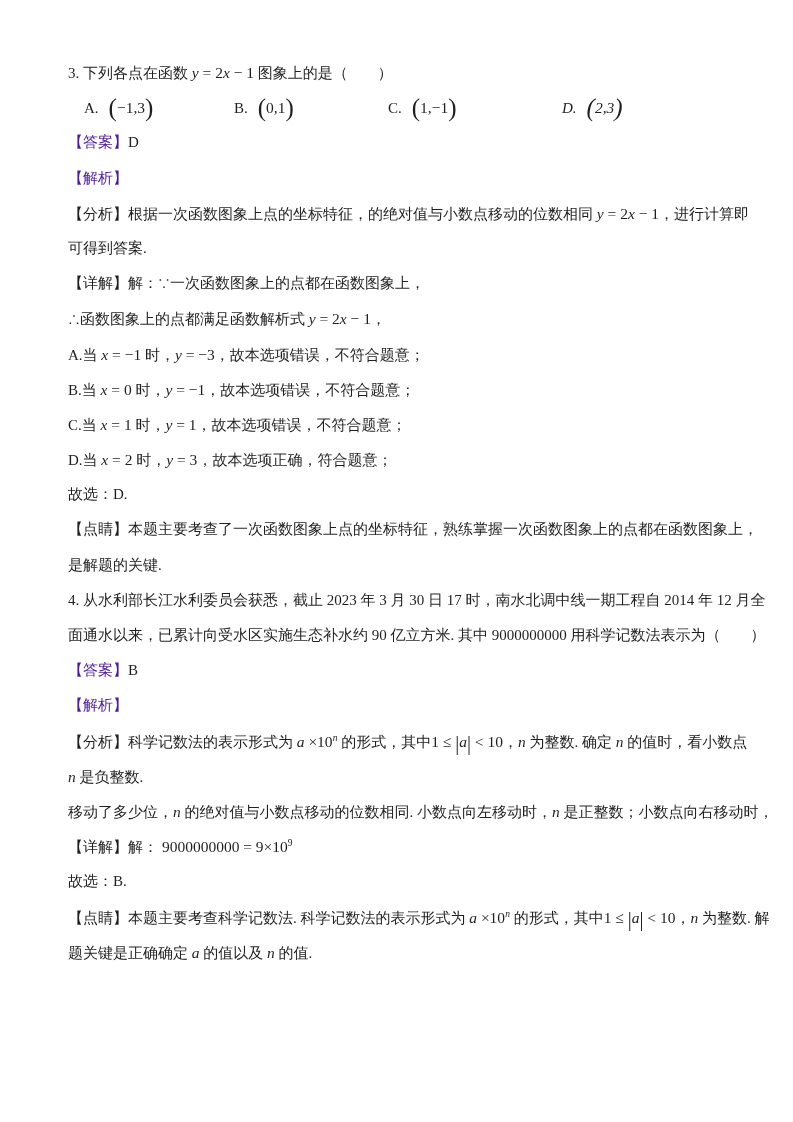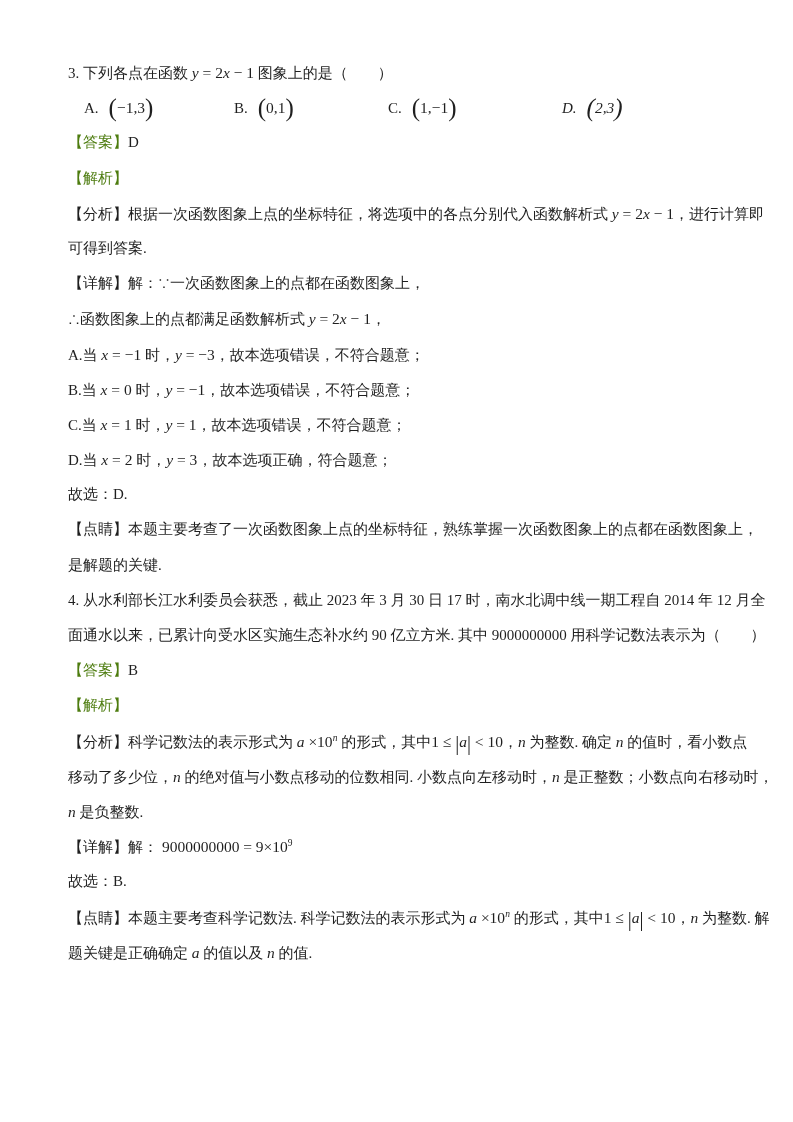--- a/index.html
+++ b/index.html
@@ -18,21 +18,21 @@
     background: #ffffff;
   }
   .line {
     position: relative;
     height: 35.2px;
     line-height: 35.2px;
     font-size: 15px;
     white-space: nowrap;
   }
   .cn   { font-family: "Liberation Serif", "DejaVu Serif", serif; margin-top: 20px; }
-  .blabel { color: #4d7c0f; }
+  .blabel { color: #4c1d95; }
   .mi   { font-family: "Liberation Serif", serif; font-style: italic; font-size: 15.5px; }
   .mr   { font-family: "Liberation Serif", serif; font-size: 15.5px; }
   .msup { font-family: "Liberation Serif", serif; font-size: 9.5px; vertical-align: super; line-height: 1; }
   .mi-sup { font-style: italic; }
   .bigp { font-family: "Liberation Serif", serif; font-size: 25px; font-weight: 300; line-height: 1; vertical-align: -3px; }
   .absbar { font-family: "Liberation Serif", serif; font-size: 20px; line-height: 1; vertical-align: -3px; font-weight: 300; }
   .options-row .option { position: absolute; top: 0; }
   .opt-0 { left: 16px; }
   .opt-1 { left: 166px; }
   .opt-2 { left: 320px; }
@@ -45,35 +45,35 @@
 <div class="page">
     <div class="line"><span class="cn">3. 下列各点在函数 </span><span class="mi">y</span><span class="mr"> = 2</span><span class="mi">x</span><span class="mr"> − 1</span><span class="cn"> 图象上的是（　　）</span></div>
     <div class="line options-row">
       <span class="option opt-0"><span class="opt-label cn">A.</span><span class="bigp">(</span><span class="mr">−1,3</span><span class="bigp">)</span></span>
       <span class="option opt-1"><span class="opt-label cn">B.</span><span class="bigp">(</span><span class="mr">0,1</span><span class="bigp">)</span></span>
       <span class="option opt-2"><span class="opt-label cn">C.</span><span class="bigp">(</span><span class="mr">1,−1</span><span class="bigp">)</span></span>
       <span class="option opt-3"><span class="opt-label cn">D.</span><span class="bigp">(</span><span class="mr">2,3</span><span class="bigp">)</span></span>
     </div>
     <div class="line"><span class="cn blabel">【答案】</span><span class="cn">D</span></div>
     <div class="line"><span class="cn blabel">【解析】</span></div>
-    <div class="line"><span class="cn">【分析】根据一次函数图象上点的坐标特征，将选项中的各点分别代入函数解析式 </span><span class="mi">y</span><span class="mr"> = 2</span><span class="mi">x</span><span class="mr"> − 1</span><span class="cn">，进行计算即</span></div>
+    <div class="line"><span class="cn">【分析】根据一次函数图象上点的坐标特征，的绝对值与小数点移动的位数相同 </span><span class="mi">y</span><span class="mr"> = 2</span><span class="mi">x</span><span class="mr"> − 1</span><span class="cn">，进行计算即</span></div>
     <div class="line"><span class="cn">可得到答案.</span></div>
     <div class="line"><span class="cn">【详解】解：∵一次函数图象上的点都在函数图象上，</span></div>
     <div class="line"><span class="cn">∴函数图象上的点都满足函数解析式 </span><span class="mi">y</span><span class="mr"> = 2</span><span class="mi">x</span><span class="mr"> − 1</span><span class="cn">，</span></div>
     <div class="line"><span class="cn">A.当 </span><span class="mi">x</span><span class="mr"> = −1</span><span class="cn"> 时，</span><span class="mi">y</span><span class="mr"> = −3</span><span class="cn">，故本选项错误，不符合题意；</span></div>
     <div class="line"><span class="cn">B.当 </span><span class="mi">x</span><span class="mr"> = 0</span><span class="cn"> 时，</span><span class="mi">y</span><span class="mr"> = −1</span><span class="cn">，故本选项错误，不符合题意；</span></div>
     <div class="line"><span class="cn">C.当 </span><span class="mi">x</span><span class="mr"> = 1</span><span class="cn"> 时，</span><span class="mi">y</span><span class="mr"> = 1</span><span class="cn">，故本选项错误，不符合题意；</span></div>
     <div class="line"><span class="cn">D.当 </span><span class="mi">x</span><span class="mr"> = 2</span><span class="cn"> 时，</span><span class="mi">y</span><span class="mr"> = 3</span><span class="cn">，故本选项正确，符合题意；</span></div>
     <div class="line"><span class="cn">故选：D.</span></div>
     <div class="line"><span class="cn">【点睛】本题主要考查了一次函数图象上点的坐标特征，熟练掌握一次函数图象上的点都在函数图象上，</span></div>
     <div class="line"><span class="cn">是解题的关键.</span></div>
     <div class="line"><span class="cn">4. 从水利部长江水利委员会获悉，截止 2023 年 3 月 30 日 17 时，南水北调中线一期工程自 2014 年 12 月全</span></div>
     <div class="line"><span class="cn">面通水以来，已累计向受水区实施生态补水约 90 亿立方米. 其中 9000000000 用科学记数法表示为（　　）</span></div>
     <div class="line"><span class="cn blabel">【答案】</span><span class="cn">B</span></div>
     <div class="line"><span class="cn blabel">【解析】</span></div>
     <div class="line"><span class="cn">【分析】科学记数法的表示形式为 </span><span class="mi">a</span><span class="mr"> ×10</span><span class="msup mi-sup">n</span><span class="cn"> 的形式，其中</span><span class="mr">1 ≤ </span><span class="absbar">|</span><span class="mi">a</span><span class="absbar">|</span><span class="mr"> &lt; 10</span><span class="cn">，</span><span class="mi">n</span><span class="cn"> 为整数. 确定 </span><span class="mi">n</span><span class="cn"> 的值时，看小数点</span></div>
+    <div class="line"><span class="mi">n</span><span class="cn"> 是负整数.</span></div>
     <div class="line"><span class="cn">移动了多少位，</span><span class="mi">n</span><span class="cn"> 的绝对值与小数点移动的位数相同. 小数点向左移动时，</span><span class="mi">n</span><span class="cn"> 是正整数；小数点向右移动时，</span></div>
-    <div class="line"><span class="mi">n</span><span class="cn"> 是负整数.</span></div>
     <div class="line"><span class="cn">【详解】解：</span><span class="mr"> 9000000000 = 9×10</span><span class="msup">9</span></div>
     <div class="line"><span class="cn">故选：B.</span></div>
     <div class="line"><span class="cn">【点睛】本题主要考查科学记数法. 科学记数法的表示形式为 </span><span class="mi">a</span><span class="mr"> ×10</span><span class="msup mi-sup">n</span><span class="cn"> 的形式，其中</span><span class="mr">1 ≤ </span><span class="absbar">|</span><span class="mi">a</span><span class="absbar">|</span><span class="mr"> &lt; 10</span><span class="cn">，</span><span class="mi">n</span><span class="cn"> 为整数. 解</span></div>
     <div class="line"><span class="cn">题关键是正确确定 </span><span class="mi">a</span><span class="cn"> 的值以及 </span><span class="mi">n</span><span class="cn"> 的值.</span></div>
   </div>
 
 </body></html>

